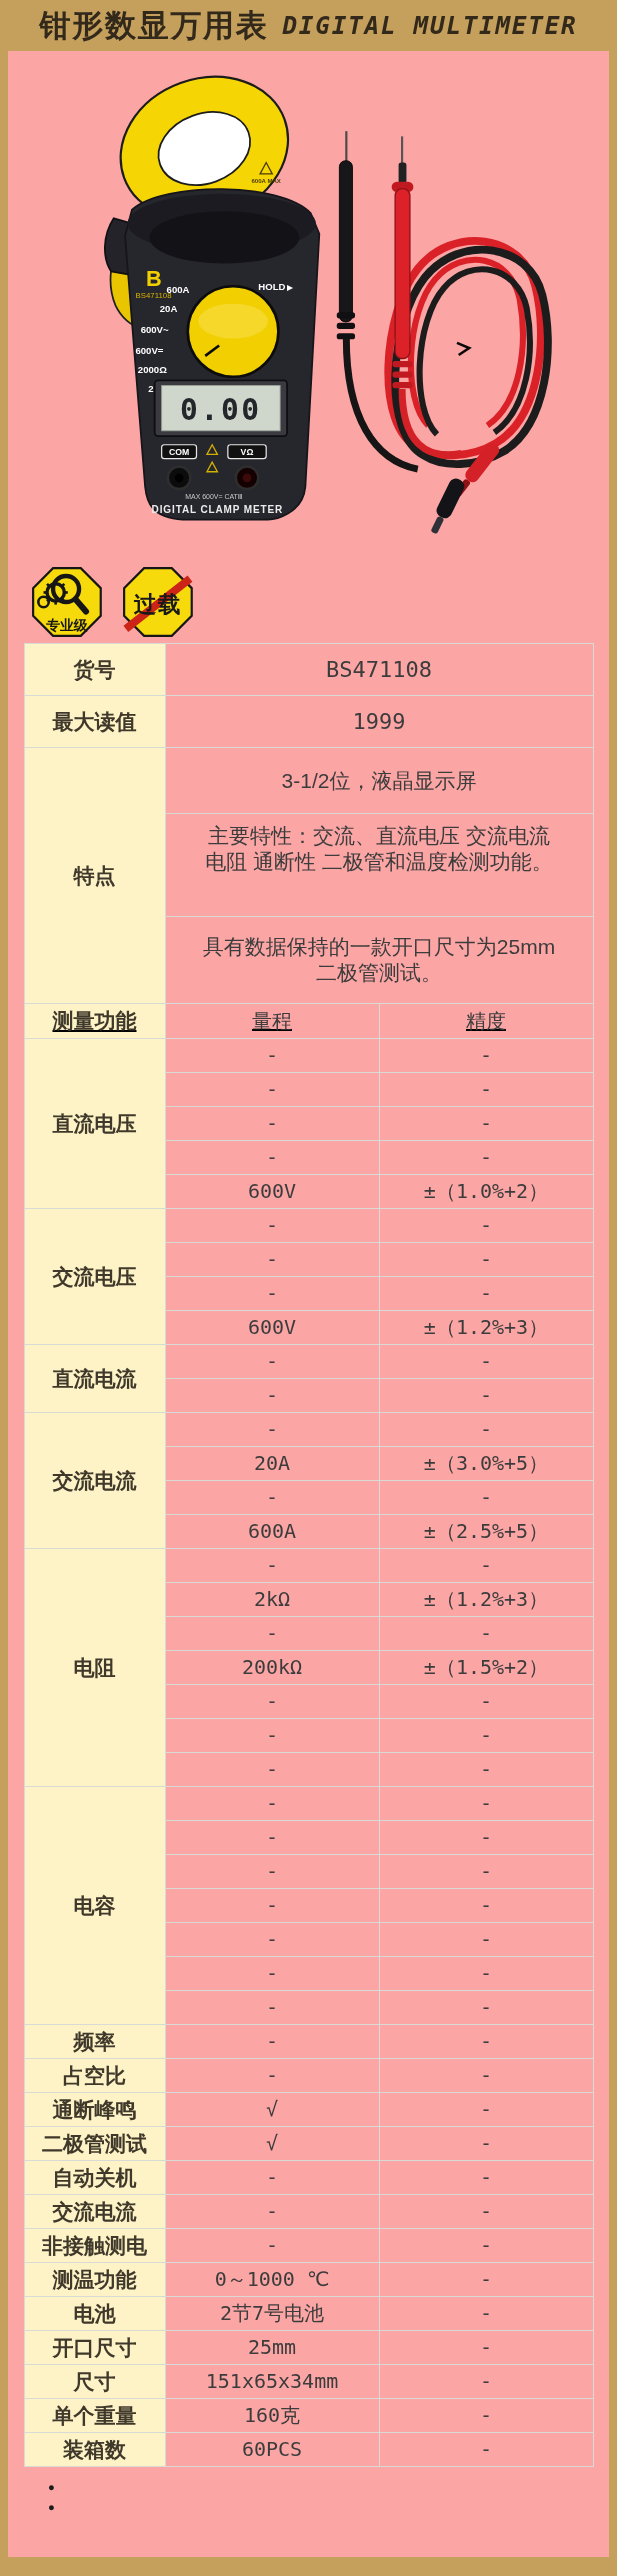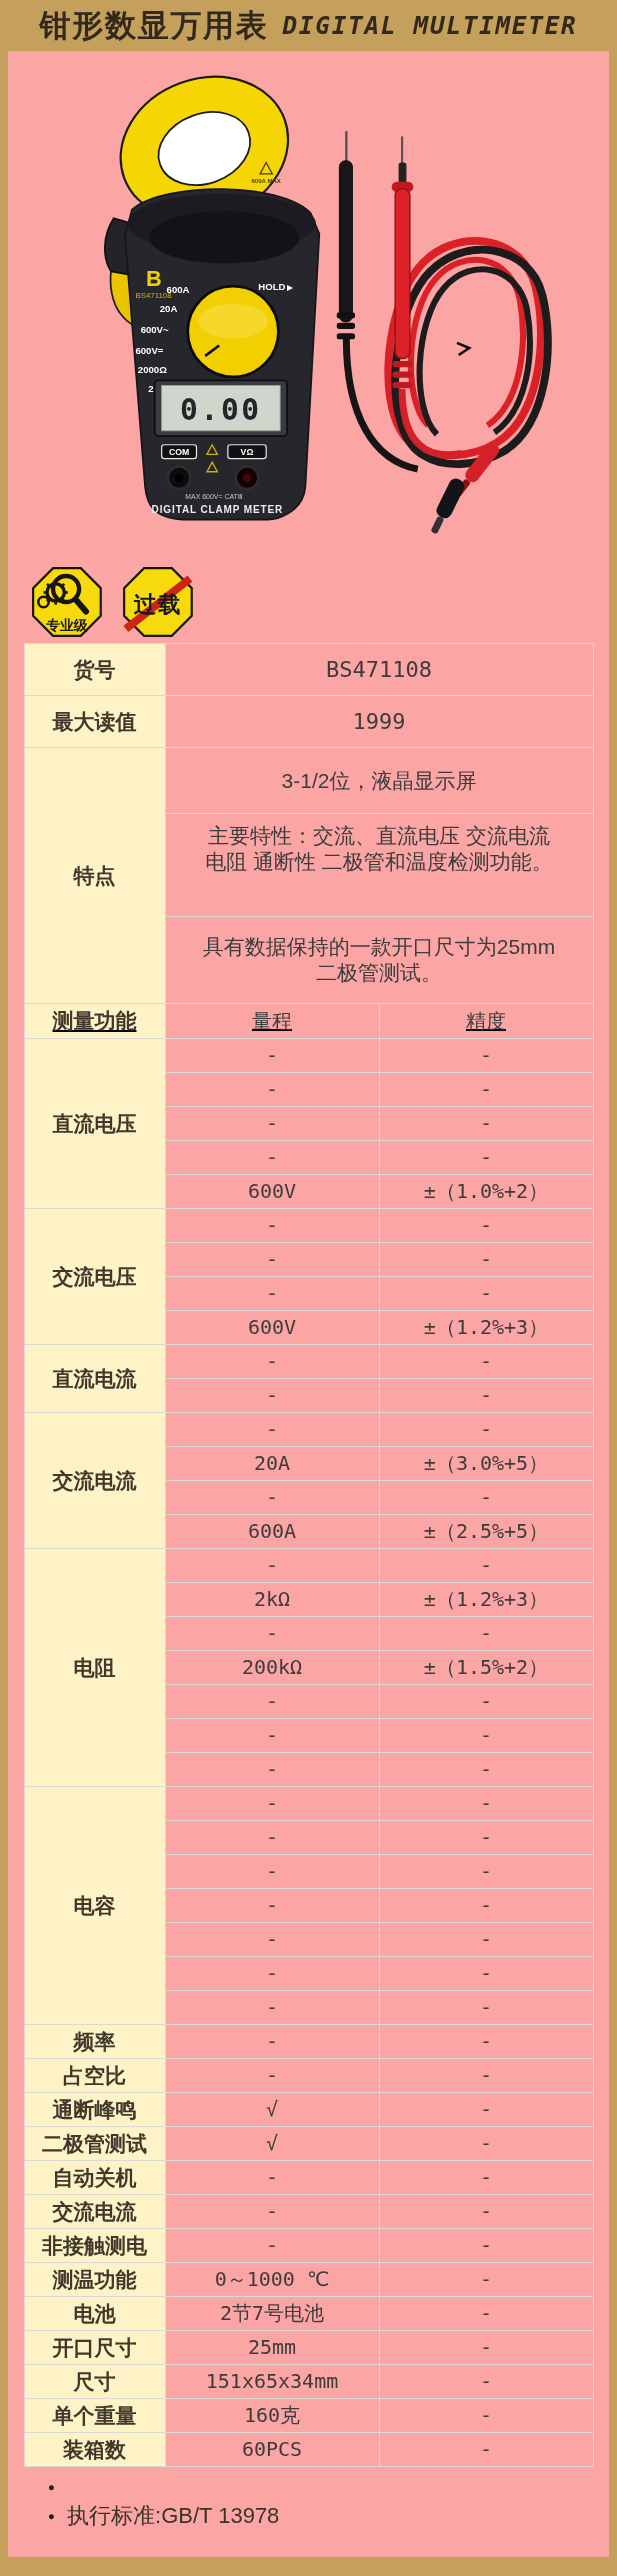--- a/index.html
+++ b/index.html
@@ -375,18 +375,17 @@
         </tr>
       </tbody>
   </table>
 
   <ul class="notes">
     <li>
         <span class="dot">●</span>
       </li>
     <li>
         <span class="dot">●</span>
-        <span>执行标准:GB/T 13978</span>
       </li>
   </ul>
 
 </div>
 
 
 </body></html>

